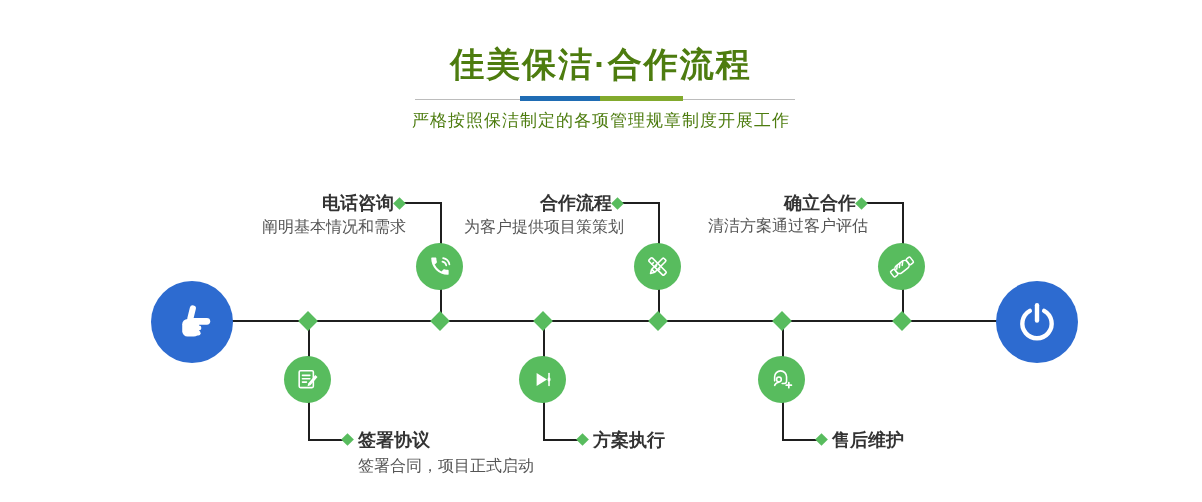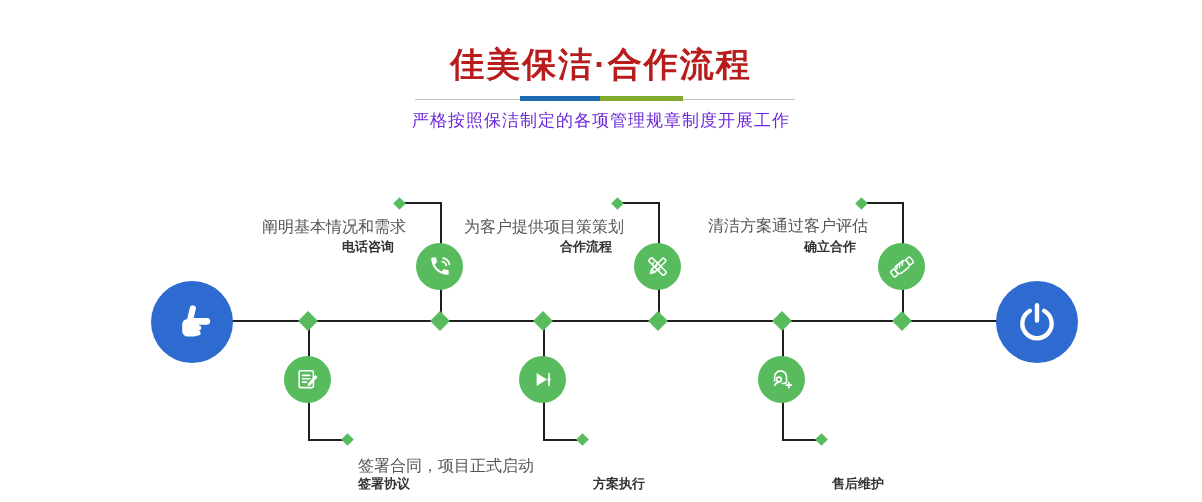--- a/index.html
+++ b/index.html
@@ -3,49 +3,49 @@
 <meta charset="utf-8">
 <style>
   html,body{margin:0;padding:0;background:#fff;}
   #stage{
     position:relative;width:1202px;height:502px;background:#fff;overflow:hidden;
     font-family:"Liberation Sans","DejaVu Sans",sans-serif;
   }
   
   .page-title{
     position:absolute;top:42px;left:0;width:100%;text-align:center;
-    font-size:34px;font-weight:bold;color:#b91c1c;letter-spacing:2px;
+    font-size:34px;font-weight:bold;color:#4d7c0f;letter-spacing:2px;
   }
   .divider-thin{position:absolute;top:99px;left:415px;width:380px;height:1px;background:#bcbcbc;}
   .divider-blue{position:absolute;top:96px;left:520px;width:80px;height:5px;background:#1f6cb4;}
   .divider-green{position:absolute;top:96px;left:600px;width:83px;height:5px;background:#82aa2d;}
   .page-subtitle{
     position:absolute;top:109px;left:0;width:100%;text-align:center;
-    font-size:17px;color:#6d28d9;letter-spacing:1px;
+    font-size:17px;color:#4d7c0f;letter-spacing:1px;
   }
   
   .main-line{position:absolute;left:192px;top:320px;width:845px;height:2px;background:#1f1f1f;}
   .end-circle{
     position:absolute;width:82px;height:82px;border-radius:50%;background:#2d6bd0;
     display:flex;align-items:center;justify-content:center;z-index:5;
   }
   .end-left{left:151px;top:281px;}
   .end-right{left:996px;top:281px;}
   .node-diamond{position:absolute;width:14px;height:14px;background:#58bc5e;transform:rotate(45deg);top:314px;z-index:3;}
   .nd0{left:301px;} .nd1{left:433px;} .nd2{left:536px;} .nd3{left:651px;} .nd4{left:775px;} .nd5{left:895px;}
   
   .elbow{position:absolute;z-index:1;}
   .elbow-top{border-top:2px solid #1f1f1f;border-right:2px solid #1f1f1f;top:202px;width:41px;height:119px;}
   .elbow-bottom{border-bottom:2px solid #1f1f1f;border-left:2px solid #1f1f1f;top:322px;width:33px;height:117px;}
   .lbl-diamond{position:absolute;width:9px;height:9px;background:#58bc5e;transform:rotate(45deg);z-index:2;}
   .step-circle{
     position:absolute;width:47px;height:47px;border-radius:50%;background:#58bc5e;
     display:flex;align-items:center;justify-content:center;z-index:4;
   }
-  .step-title{position:absolute;white-space:nowrap;font-size:13px;font-weight:bold;color:#333;line-height:22px;margin-top:44px;}
+  .step-title{position:absolute;white-space:nowrap;font-size:18px;font-weight:bold;color:#333;line-height:22px;}
   .step-desc{position:absolute;white-space:nowrap;font-size:16px;color:#555;line-height:20px;}
   .al-right{text-align:right;}
   
   .e0{left:399px;} .d0{left:395px;top:199px;} .c0{left:416px;top:243px;}
   .t0{right:808px;top:192px;} .x0{right:796px;top:217px;}
   
   .e1{left:617px;} .d1{left:613px;top:199px;} .c1{left:634px;top:243px;}
   .t1{right:590px;top:192px;} .x1{right:578px;top:217px;}
   
   .e2{left:861px;} .d2{left:857px;top:199px;} .c2{left:878px;top:243px;}

